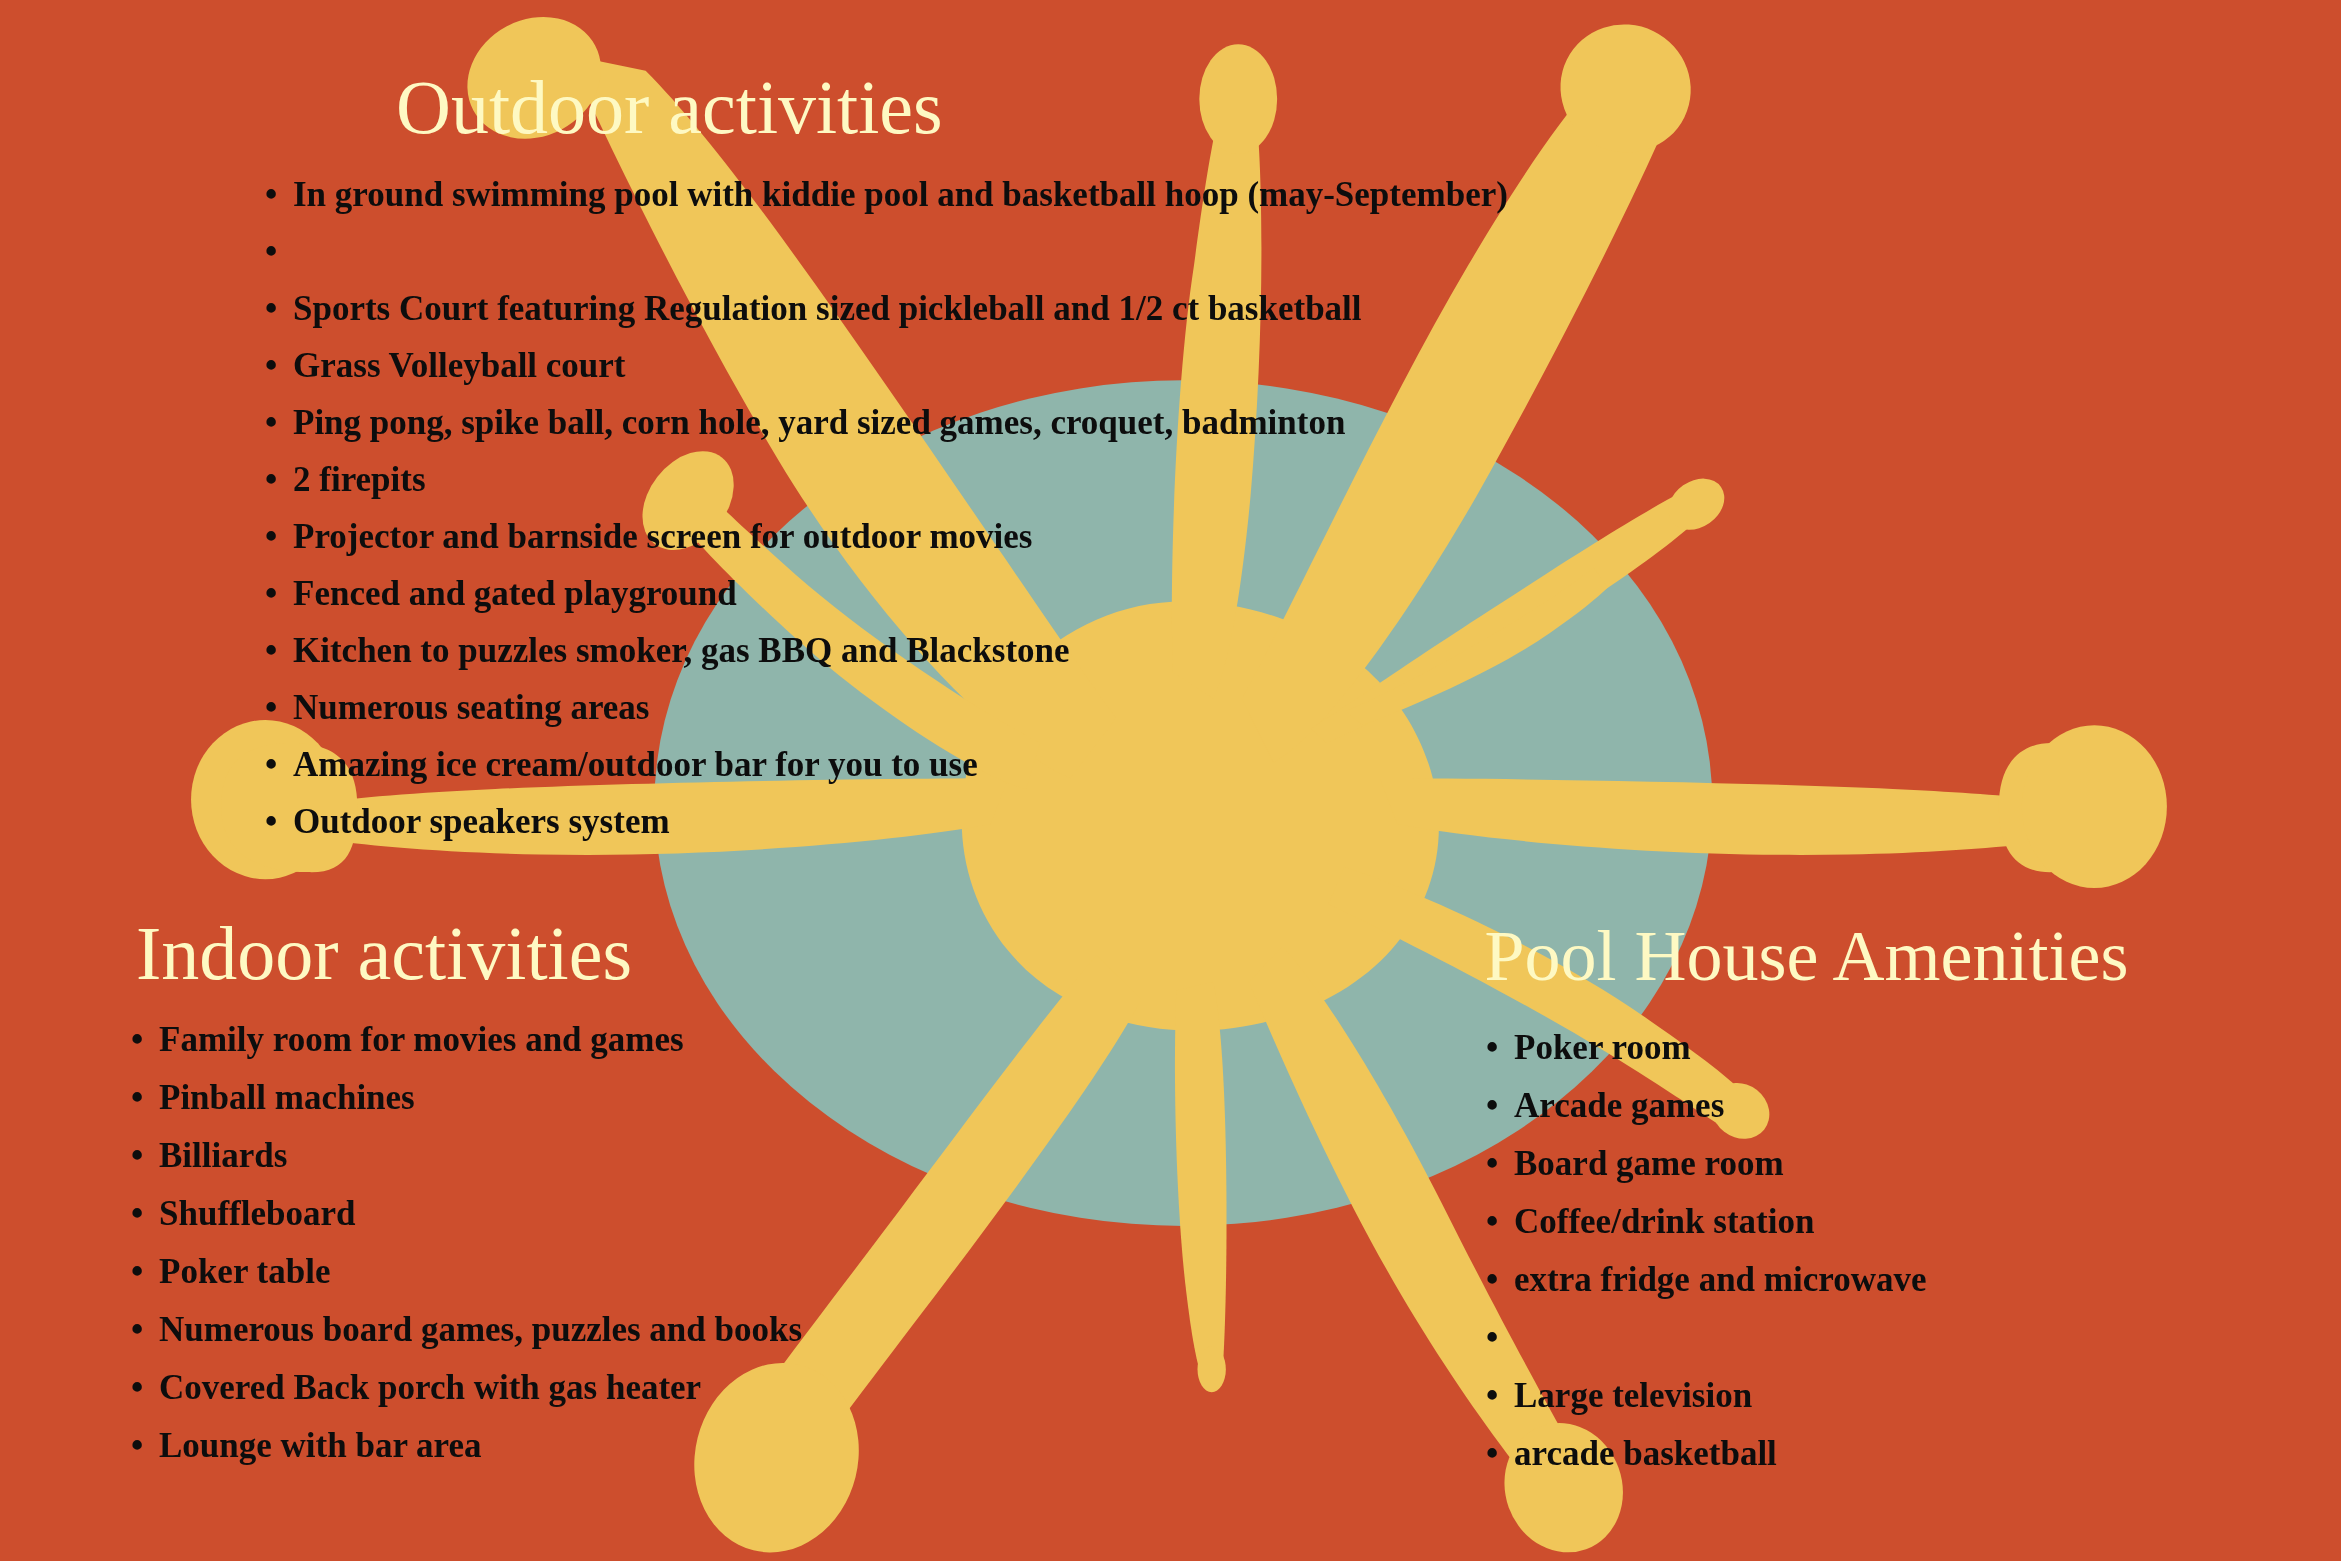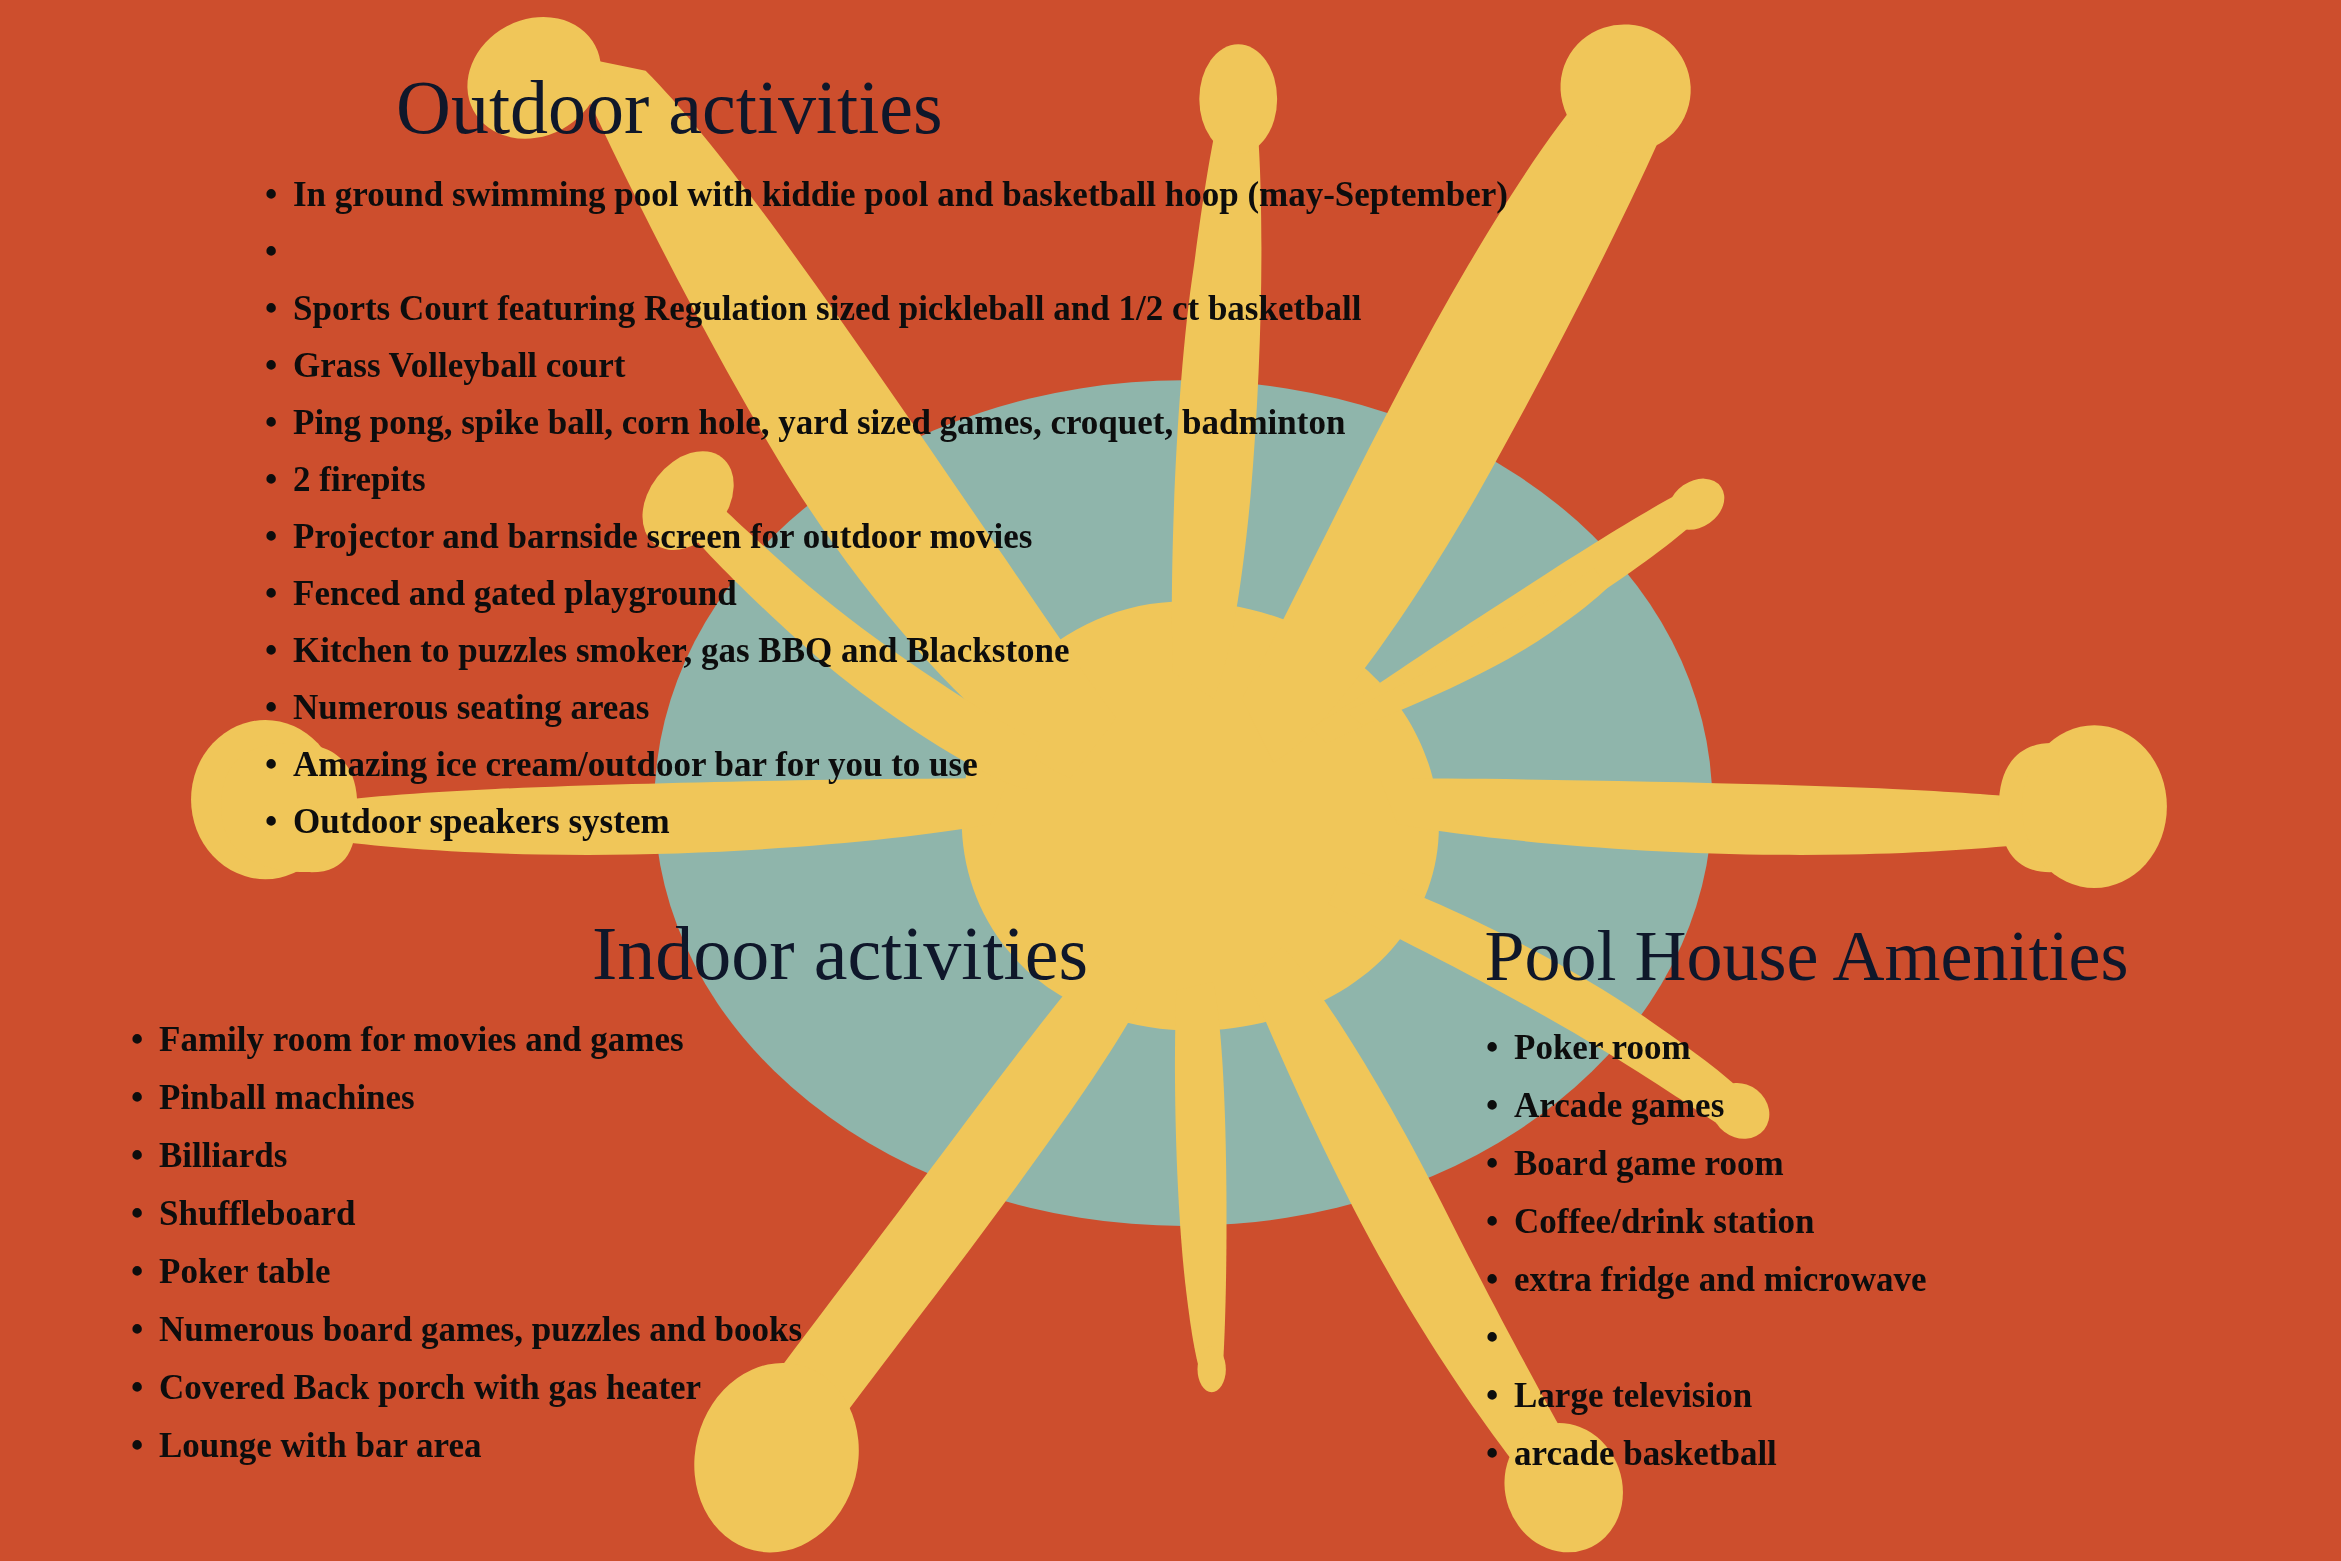--- a/index.html
+++ b/index.html
@@ -29,21 +29,21 @@
     height: 1562px;
     z-index: 2;
   }
 
   
   .section { position: absolute; }
 
   .sec-title {
     font-family: "Liberation Serif", "DejaVu Serif", serif;
     font-weight: 400;
-    color: #0f172a;
+    color: #fef9c3;
     line-height: 1.0;
     white-space: nowrap;
   }
 
   .bullets {
     list-style: none;
     margin: 0;
     padding: 0;
   }
   .bullets li {
@@ -75,21 +75,21 @@
     font-size: 35px;
     height: 57px;
     line-height: 57px;
     padding-left: 28px;
   }
 
   
   #sec-indoor { left: 115px; top: 915px; width: 973px; }
   #sec-indoor .sec-title {
     font-size: 76px;
-    text-align: right;
+    text-align: left;
     letter-spacing: 0px;
     margin-left: 21px;
   }
   #sec-indoor .bullets { margin-top: 19.5px; margin-left: 16px; }
   #sec-indoor .bullets li {
     font-size: 35px;
     height: 58px;
     line-height: 58px;
     padding-left: 28px;
   }

